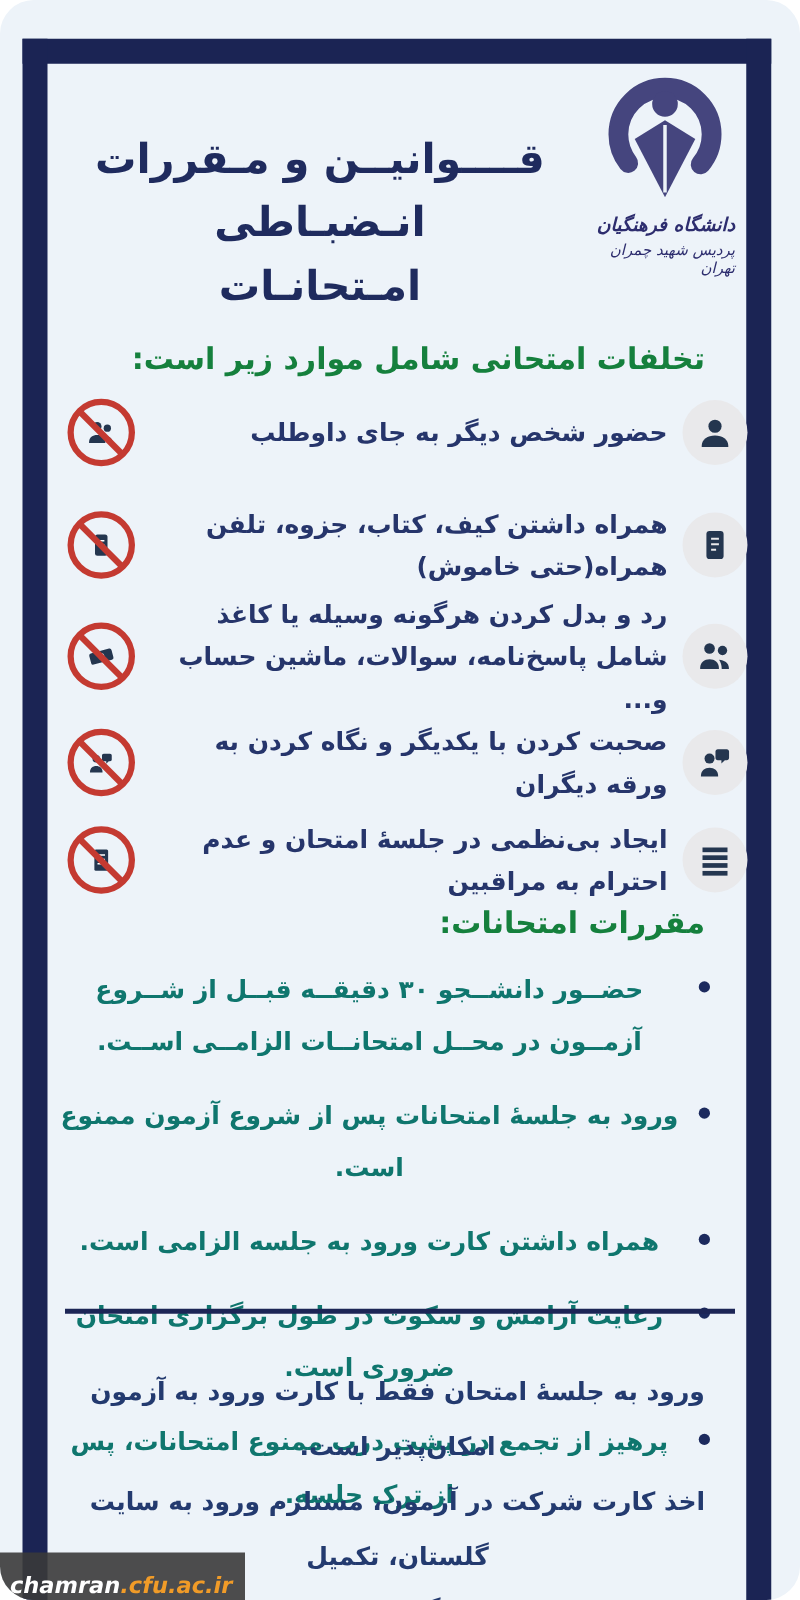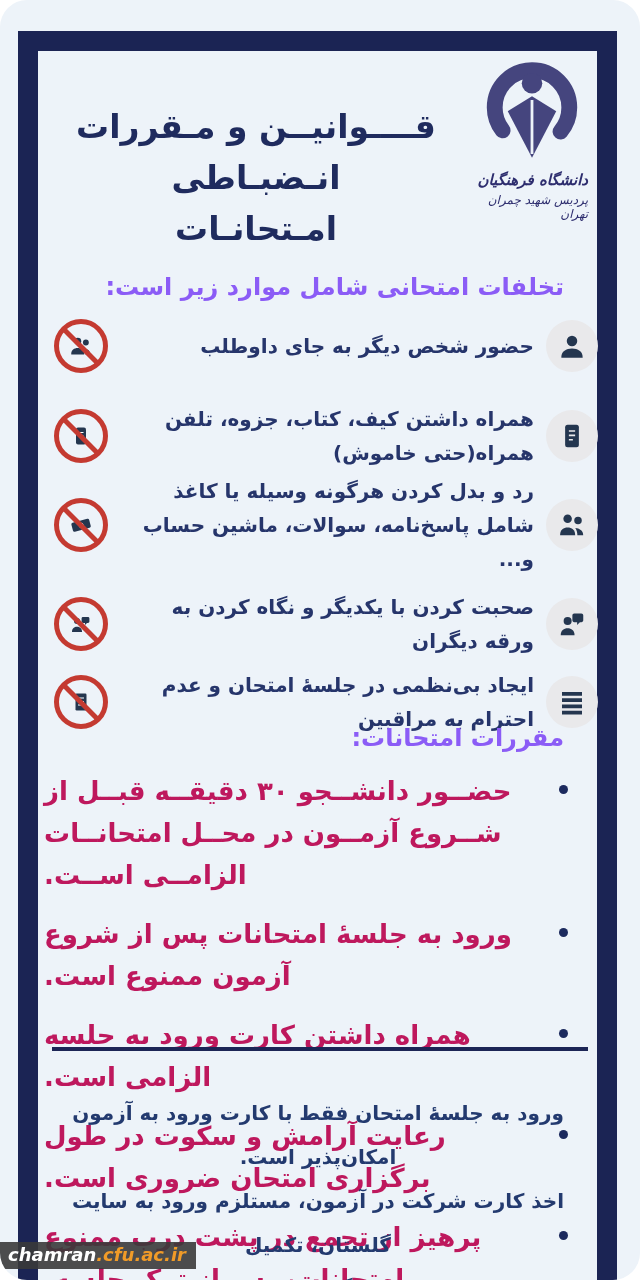--- a/index.html
+++ b/index.html
@@ -10,49 +10,49 @@
   .content{position:absolute;left:38px;top:51px;width:560px;height:1229px;direction:rtl;}
 
   
   .title{position:absolute;top:28px;left:16px;width:404px;text-align:center;
          font-size:33px;line-height:51px;font-weight:bold;color:#1f2b5e;}
   .logo-block{position:absolute;top:8px;left:420px;width:130px;color:#2d2d6e;}
   .logo-caption1{font-size:15px;font-weight:bold;font-style:italic;margin-top:2px;}
   .logo-caption2{font-size:12px;font-style:italic;margin-top:4px;}
 
   
-  .section-heading{font-size:24px;line-height:30px;font-weight:bold;color:#8b5cf6;
+  .section-heading{font-size:24px;line-height:30px;font-weight:bold;color:#15803d;
                    text-align:right;padding-left:0;padding-right:34px;margin:0;}
   .violations{position:absolute;top:221px;left:6px;right:0;width:554px;}
   .viol-row{display:flex;align-items:center;gap:12px;padding-left:10px;}
   .viol-text{flex:1;font-size:20px;line-height:34px;font-weight:bold;color:#26356b;}
   .badge{flex:0 0 52px;width:52px;height:52px;border-radius:50%;background:#e9e9eb;
          display:flex;align-items:center;justify-content:center;}
   .no-sign{flex:0 0 54px;width:54px;height:54px;border-radius:50%;border:5px solid #c43a31;
            box-sizing:border-box;position:relative;display:flex;align-items:center;justify-content:center;background:transparent;}
   .no-sign .slash{position:absolute;left:-3px;top:50%;margin-top:-2px;width:50px;height:5px;
                   background:#c43a31;transform:rotate(45deg);}
   .glyph{display:block;}
 
   .regulations{position:absolute;top:672px;left:6px;right:0;width:554px;}
   .bullets{margin-top:14px;padding-right:30px;}
   .bullet-row{display:flex;gap:12px;margin-top:17px;align-items:flex-start;}
   .dot{flex:0 0 9px;width:9px;height:9px;border-radius:50%;background:#1c2a5e;margin-top:15px;}
-  .bullet-text{flex:1;font-size:26px;line-height:42px;font-weight:bold;color:#be185d;text-align:left;}
+  .bullet-text{flex:1;font-size:20px;line-height:42px;font-weight:bold;color:#0f766e;text-align:center;}
 
   .divider{position:absolute;top:996px;left:14px;width:536px;height:4px;background:#1c2556;}
 
   .footer{position:absolute;top:1040px;left:22px;right:22px;text-align:center;}
   .footer-line{font-size:20px;line-height:44px;font-weight:bold;color:#233a6f;text-align:center;}
 
   .watermark{position:absolute;left:0;top:1242px;display:inline-flex;align-items:baseline;
              background:rgba(58,58,58,.9);padding:2px 10px 4px 8px;font-style:italic;font-weight:bold;
              font-size:18px;direction:ltr;}
   .wm-site{color:#ffffff;}
-  .wm-domain{color:#f09b28;}
+  .wm-domain{color:#f09b28;margin-top:14px;}
 </style>
 </head>
 <body>
 
 <div class="page">
   <div class="frame"></div>
 
   <div class="content">
 
     <h1 class="title">
@@ -125,21 +125,21 @@
           <svg class="glyph" width="26" height="26" viewBox="0 0 24 24">
             <g transform="rotate(-15 12 12)">
               <rect x="3.5" y="8" width="17" height="8.5" rx="1.5" fill="#24364f"></rect>
               <circle cx="12" cy="12.2" r="2.3" fill="#fff"></circle>
             </g>
           </svg>
           <span class="slash"></span>
         </span>
       </div>
 
-      <div class="viol-row" style="margin-top:14px;min-height:56px;">
+      <div class="viol-row" style="margin-top:0;min-height:56px;">
         <span class="badge">
           <svg class="glyph" width="30" height="30" viewBox="0 0 24 24" fill="#24364f">
             <circle cx="8.5" cy="9.5" r="3.2"></circle>
             <path d="M3 20.5c0-3.3 2.5-5.1 5.5-5.1s5.5 1.8 5.5 5.1v.5H3z"></path>
             <path d="M13.8 3.5h5.7c.9 0 1.5.7 1.5 1.5v4c0 .8-.6 1.5-1.5 1.5h-1.2l-2.2 2.2V10.5h-2.3c-.9 0-1.5-.7-1.5-1.5V5c0-.8.6-1.5 1.5-1.5z"></path>
           </svg>
         </span>
         <div class="viol-text">صحبت کردن با یکدیگر و نگاه کردن به ورقه دیگران</div>
         <span class="no-sign">
           <svg class="glyph" width="24" height="24" viewBox="0 0 24 24" fill="#24364f">

